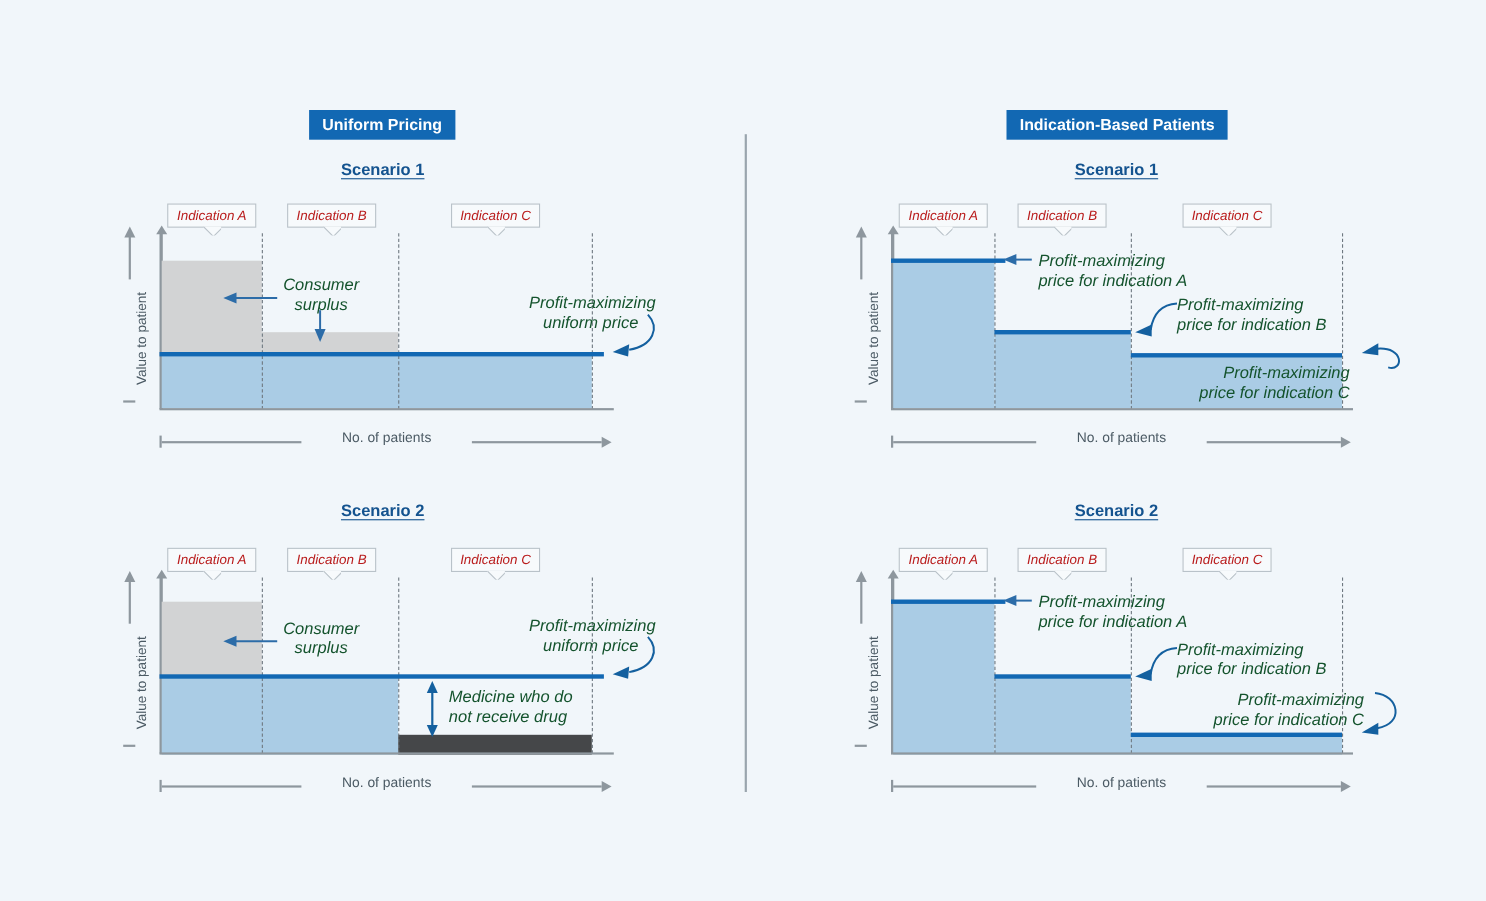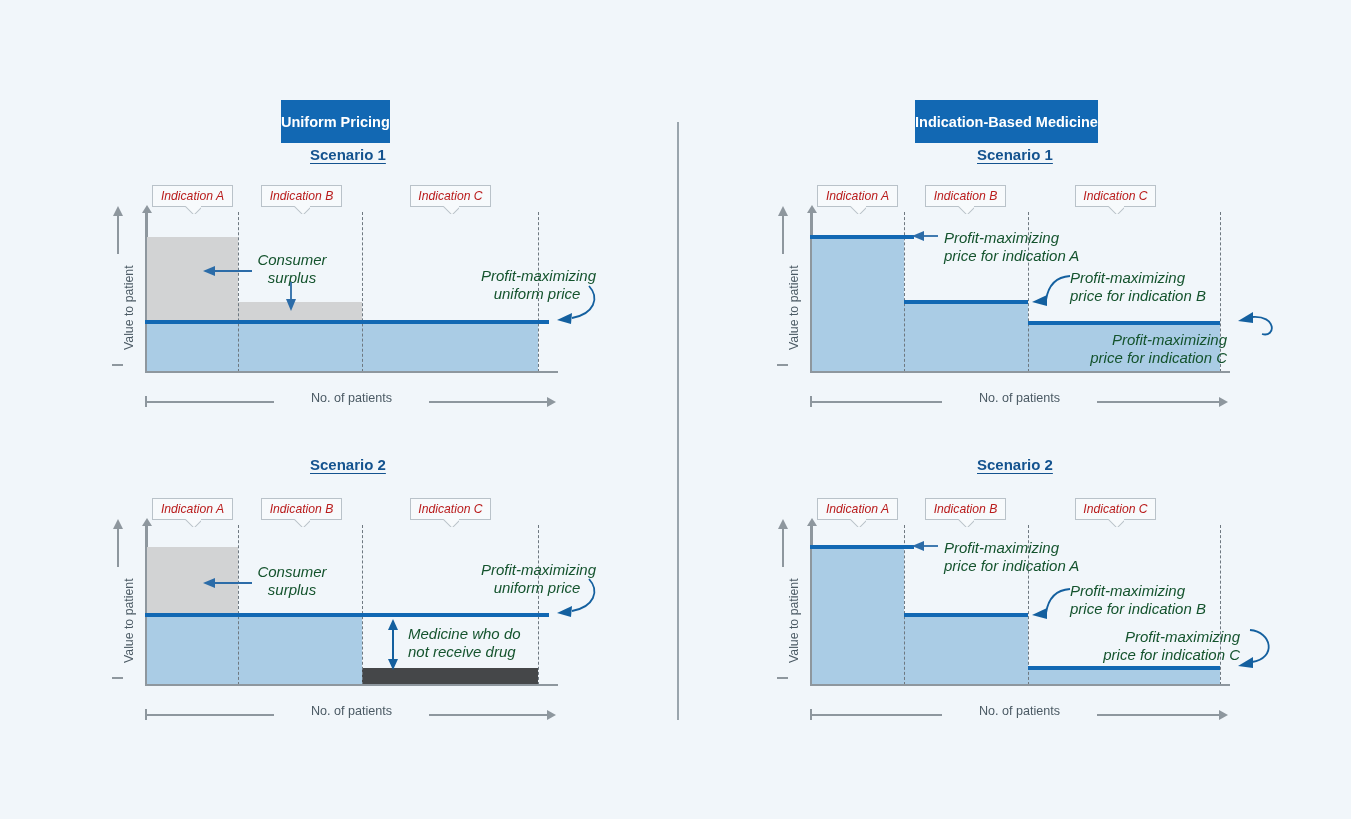--- a/index.html
+++ b/index.html
@@ -11,25 +11,25 @@
   }
   #root { position: relative; width: 1351px; height: 819px; }
 
   .page-title {
     position: absolute; left: 38px; top: 30px;
     font-size: 19.5px; font-weight: bold; color: #3d4d57;
     letter-spacing: -0.1px; white-space: nowrap;
   }
 
   .panel-badge {
-    position: absolute; height: 43px;
+    position: absolute; height: 27px;
     background: #1268b3; color: #ffffff;
     font-size: 14.5px; font-weight: bold;
     display: flex; align-items: center; justify-content: center;
-    padding: 0 0; white-space: nowrap;
+    padding: 0 12px; white-space: nowrap;
   }
   #badge-left  { left: 281px; top: 100px; }
   #badge-right { left: 915px; top: 100px; }
 
   .center-divider {
     position: absolute; left: 677px; top: 122px;
     width: 2px; height: 598px; background: #9aa5ad;
   }
 
   .scenario-title {
@@ -122,21 +122,21 @@
     font-size: 13.2px; color: #4b5a64; white-space: nowrap;
   }
 </style>
 </head>
 <body>
 
 <div id="root">
 
 
   <div class="panel-badge" id="badge-left">Uniform Pricing</div>
-  <div class="panel-badge" id="badge-right">Indication-Based Medicine</div>
+  <div class="panel-badge" id="badge-right">Indication-Based Patients</div>
 
   <div class="center-divider"></div>
 
   <div class="scenario-title" style="left:310px; top:146px;">Scenario 1</div>
 
   <div class="chart">
 
     <div class="axis-v" style="left:145px; top:212px; height:160px;"></div>
     <div class="ylabel" style="left:122px; top:350px;">Value to patient</div>
     <div class="yaxis-arrow-line" style="left:117px; top:212px; height:42px;"></div>

